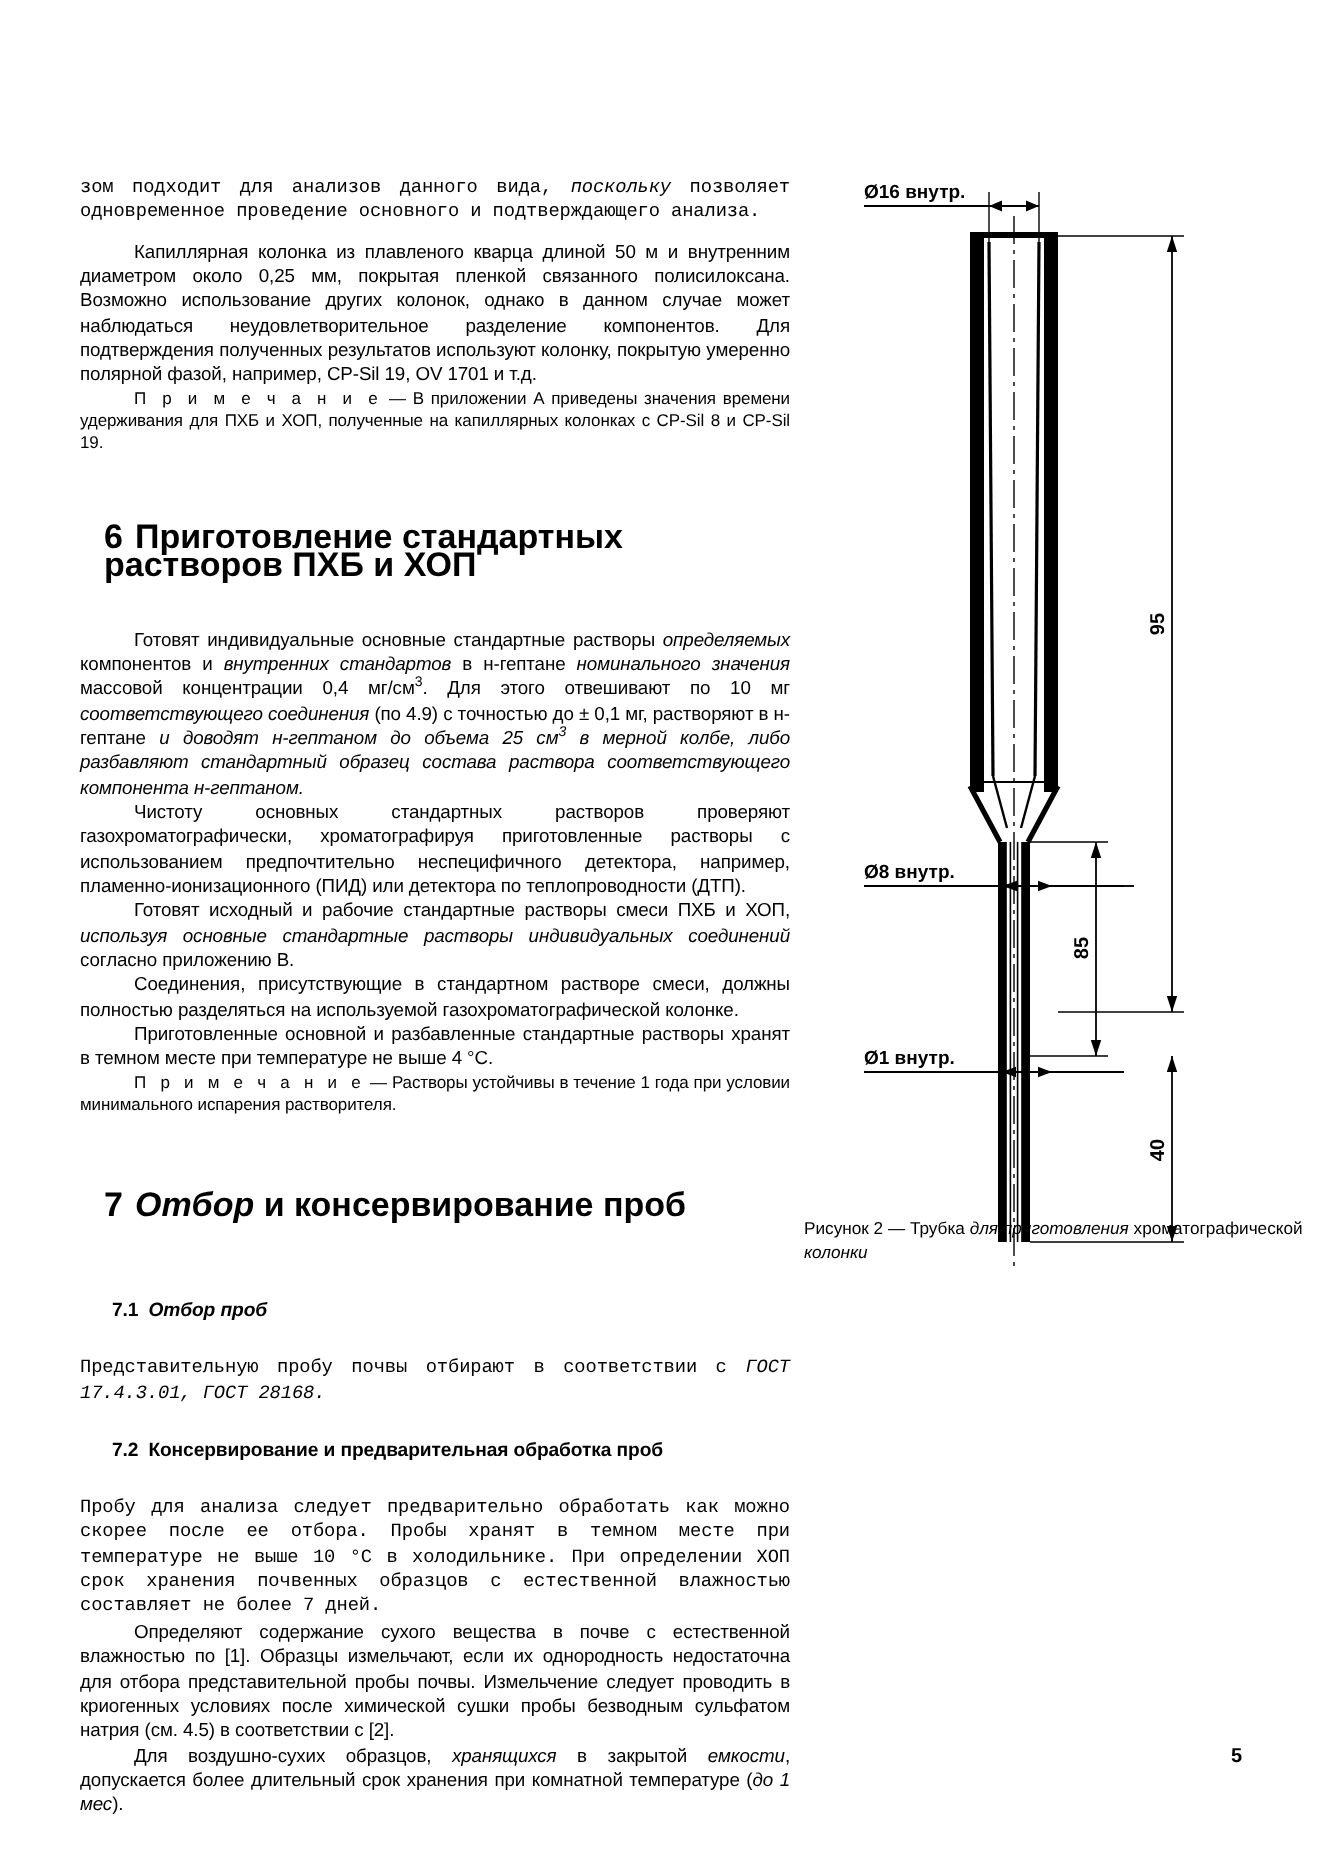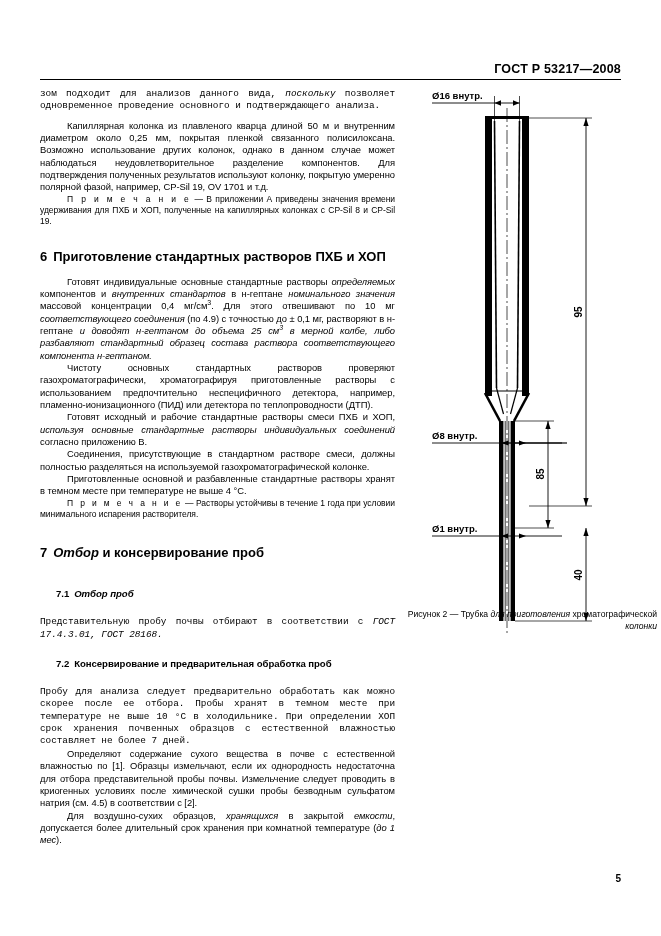--- a/index.html
+++ b/index.html
@@ -37,21 +37,21 @@
   .note{
     font-size:8.5px;line-height:11.3px;text-indent:27px;margin-top:7px;
   }
   .note .lbl{letter-spacing:2.3px;}
   .gap{height:7px;}
 
   i,.i{font-style:italic;}
   sup{font-size:7px;vertical-align:super;line-height:0;}
 
   h2.sec{
-    font-size:13px;font-weight:bold;line-height:14px;margin:0;
+    font-size:17px;font-weight:bold;line-height:14px;margin:12px;
     text-indent:0;letter-spacing:0;text-align:left;
   }
   h2.sec .num{margin-right:6px;}
   h3.sub{
     font-size:9.6px;font-weight:bold;margin:16px;line-height:13px;text-align:left;
   }
   h3.sub .num{font-weight:bold;font-style:normal;margin-right:5px;}
   h3.sub .ttl{font-style:italic;}
   h3.sub .ttl-n{font-style:normal;}
 
@@ -60,38 +60,34 @@
   .sec7-space{height:26px;}
   .sec7-after{height:11px;}
 
   
   .figure{
     position:absolute;left:402px;top:88px;width:259px;height:560px;
   }
   .fig-svg{display:block;}
   .fig-caption{
     position:absolute;left:402px;top:608px;width:255px;
-    font-size:8.6px;line-height:12px;text-align:right;
+    font-size:8.6px;line-height:12px;text-align:left;
   }
 
   
   .folio{
     position:absolute;right:40px;bottom:52px;
     font-size:10px;font-weight:bold;
   }
 </style>
 </head>
 <body>
 
 <div class="page">
 
-  <div class="header">
-    <div class="std">ГОСТ Р 53217—2008</div>
-    <div class="rule"></div>
-  </div>
 
   <div class="col">
 
     <p class="p-cont"><span>зом подходит для анализов данного вида, </span><i>поскольку</i><span> позволяет одновременное проведение основного и подтверждающего анализа.</span></p>
 
     <div class="gap"></div>
 
     <p class="p-ind">Капиллярная колонка из плавленого кварца длиной 50 м и внутренним диаметром около 0,25 мм, покрытая пленкой связанного полисилоксана. Возможно использование других колонок, однако в данном случае может наблюдаться неудовлетворительное разделение компонентов. Для подтверждения полученных результатов используют колонку, покрытую умеренно полярной фазой, например, CP-Sil 19, OV 1701 и т.д.</p>
 
     <p class="note"><span class="lbl">П р и м е ч а н и е</span><span> — В приложении А приведены значения времени удерживания для ПХБ и ХОП, полученные на капиллярных колонках с CP-Sil 8 и CP-Sil 19.</span></p>

